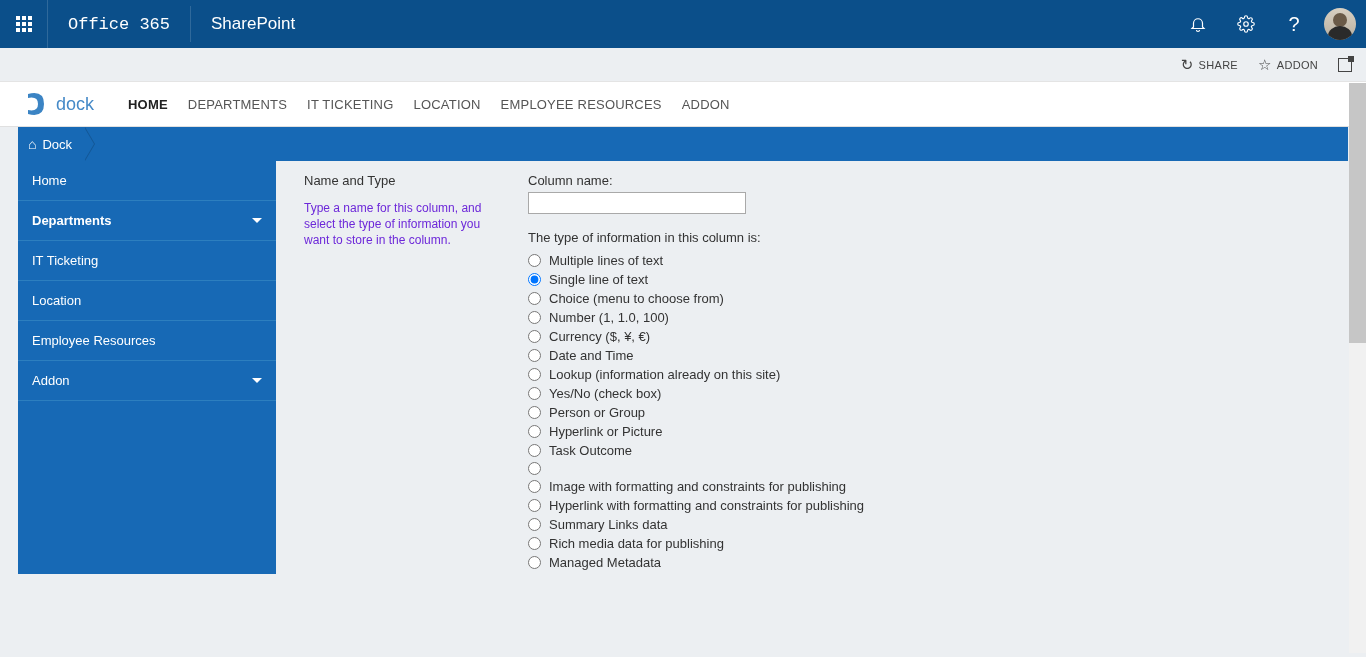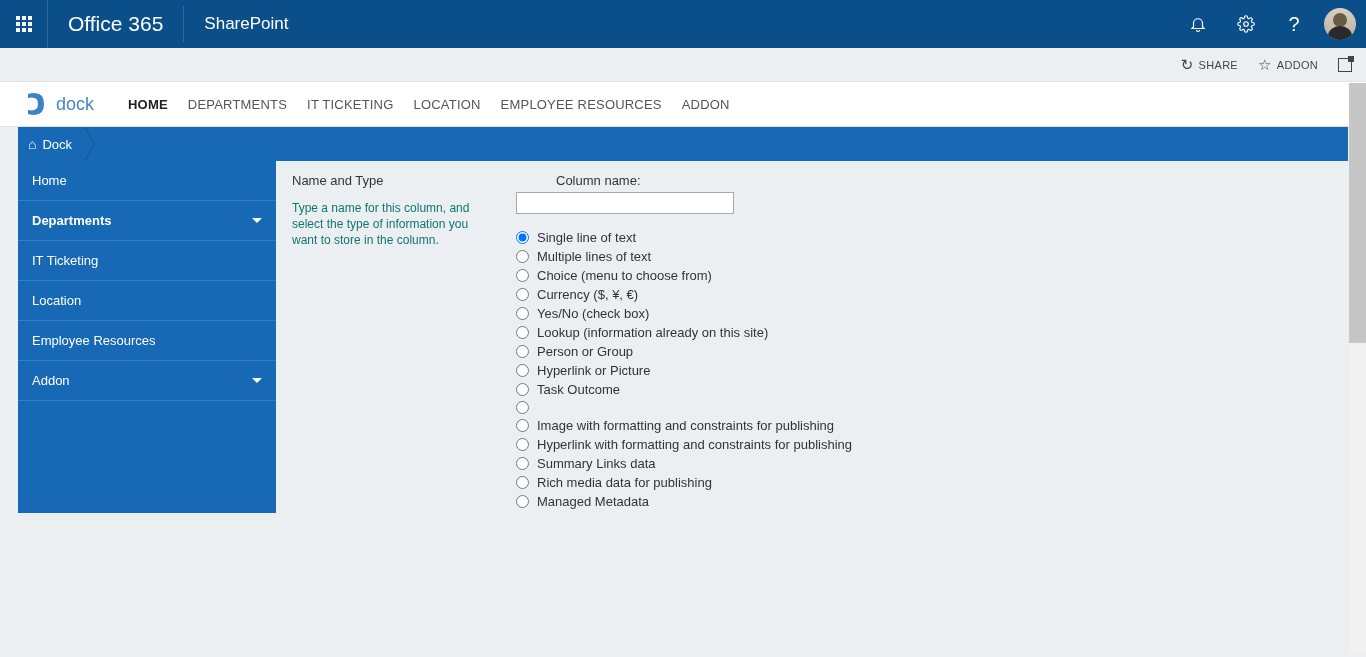--- a/index.html
+++ b/index.html
@@ -2,21 +2,21 @@
 <html><head>
 <meta charset="utf-8">
 <style>
 * { box-sizing: border-box; margin: 0; padding: 0; }
 body { font-family: "Segoe UI", Arial, sans-serif; font-size: 13px; color: #333; background: #eceff2; width: 1366px; height: 657px; overflow: hidden; position: relative; }
 
 .suite-bar { height: 48px; background: #0b4f8a; display: flex; align-items: center; color: #fff; position: relative; }
 .waffle { width: 48px; height: 48px; display: flex; align-items: center; justify-content: center; border-right: 1px solid rgba(255,255,255,0.15); cursor: pointer; }
 .waffle-grid { display: grid; grid-template-columns: repeat(3, 4px); grid-template-rows: repeat(3, 4px); gap: 2px; }
 .waffle-grid span { width: 4px; height: 4px; background: #fff; }
-.suite-label { font-size: 21px; padding: 0 20px; height: 36px; display: flex; align-items: center; border-right: 1px solid rgba(255,255,255,0.15); }
+.suite-label { font-size: 17px; padding: 0 20px; height: 36px; display: flex; align-items: center; border-right: 1px solid rgba(255,255,255,0.15); font-family: Liberation Mono, monospace; }
 .suite-app { font-size: 17px; padding: 0 20px; font-weight: 400; }
 .suite-right { margin-left: auto; display: flex; align-items: center; height: 48px; }
 .suite-icon { width: 48px; height: 48px; display: flex; align-items: center; justify-content: center; cursor: pointer; color: #fff; font-size: 17px; }
 .avatar { width: 32px; height: 32px; border-radius: 50%; background: linear-gradient(#d8d0c2,#b8afa0); margin: 0 10px 0 6px; position: relative; overflow: hidden; }
 .avatar::before { content: ""; position: absolute; top: 5px; left: 9px; width: 14px; height: 14px; border-radius: 50%; background: #6a5a48; }
 .avatar::after { content: ""; position: absolute; top: 18px; left: 4px; width: 24px; height: 20px; border-radius: 50% 50% 0 0; background: #2a2a2a; }
 
 .action-bar { height: 34px; background: #eceff2; display: flex; align-items: center; justify-content: flex-end; padding-right: 14px; gap: 20px; color: #555; font-size: 11px; letter-spacing: 0.3px; border-bottom: 1px solid #e4e4e4; }
 .action-item { display: inline-flex; align-items: center; gap: 5px; cursor: pointer; color: #444; }
 .refresh-icon::before { content: "\21bb"; font-size: 15px; }
@@ -35,26 +35,26 @@
 .crumb { display: inline-flex; align-items: center; gap: 6px; height: 34px; background: #1769b5; padding-right: 12px; position: relative; }
 .crumb::after { content: ""; position: absolute; right: -10px; top: 0; width: 0; height: 0; border-top: 17px solid transparent; border-bottom: 17px solid transparent; border-left: 10px solid #1769b5; filter: drop-shadow(1px 0 0 rgba(0,0,0,0.18)); }
 .home-ico::before { content: "\2302"; font-size: 14px; }
 
 .content-row { display: flex; }
 .leftnav { width: 258px; background: #1769b5; color: #fff; }
 .leftnav-item { padding: 12px 14px; font-size: 13px; border-bottom: 1px solid #2d7fbf; cursor: pointer; display: flex; align-items: center; justify-content: space-between; }
 .leftnav-item.sel { font-weight: 600; }
 .caret-down { width: 0; height: 0; border-left: 5px solid transparent; border-right: 5px solid transparent; border-top: 5px solid #fff; }
 
-.form-area { flex: 1; padding: 12px 8px 0 16px; display: flex; gap: 24px; }
+.form-area { flex: 1; padding: 12px 8px 0 28px; display: flex; gap: 24px; }
 .form-left { width: 200px; font-size: 12px; color: #555; }
 .form-left h4 { font-size: 13px; font-weight: 400; color: #333; margin-bottom: 12px; }
-.form-left p { color: #0f766e; line-height: 1.35; }
+.form-left p { color: #6d28d9; line-height: 1.35; }
 .form-right { flex: 1; font-size: 13px; color: #333; }
-.field-label { margin-bottom: 4px; margin-left: 40px; }
+.field-label { margin-bottom: 4px; }
 .text-input { width: 218px; height: 22px; border: 1px solid #a9a9a9; padding: 2px 4px; margin-bottom: 16px; }
 .type-label { margin-bottom: 8px; }
 .radio-row { display: flex; align-items: center; gap: 8px; margin-bottom: 4px; }
 .radio-row input { margin: 0; }
 
 .scroll-track { position: absolute; right: 0; top: 83px; width: 17px; height: 570px; background: #f1f1f1; }
 .scroll-thumb { position: absolute; right: 0; top: 83px; width: 17px; height: 260px; background: #c6c6c6; }
 </style>
 </head>
 <body>
@@ -148,44 +148,53 @@
         </div>
       </div>
     <div class="form-area">
       <div class="form-left">
         <h4>Name and Type</h4>
         <p>Type a name for this column, and select the type of information you want to store in the column.</p>
       </div>
       <div class="form-right">
         <div class="field-label">Column name:</div>
         <input type="text" class="text-input" value="" style="">
+        <div class="type-label">The type of information in this column is:</div>
         <div id="types-container">
+            <div class="radio-row">
+              <input type="radio" name="coltype" style="">
+              <span>Multiple lines of text</span>
+            </div>
             <div class="radio-row">
               <input type="radio" name="coltype" checked="" style="">
               <span>Single line of text</span>
             </div>
             <div class="radio-row">
               <input type="radio" name="coltype" style="">
-              <span>Multiple lines of text</span>
-            </div>
-            <div class="radio-row">
-              <input type="radio" name="coltype" style="">
               <span>Choice (menu to choose from)</span>
             </div>
             <div class="radio-row">
               <input type="radio" name="coltype" style="">
+              <span>Number (1, 1.0, 100)</span>
+            </div>
+            <div class="radio-row">
+              <input type="radio" name="coltype" style="">
               <span>Currency ($, ¥, €)</span>
             </div>
             <div class="radio-row">
               <input type="radio" name="coltype" style="">
+              <span>Date and Time</span>
+            </div>
+            <div class="radio-row">
+              <input type="radio" name="coltype" style="">
+              <span>Lookup (information already on this site)</span>
+            </div>
+            <div class="radio-row">
+              <input type="radio" name="coltype" style="">
               <span>Yes/No (check box)</span>
-            </div>
-            <div class="radio-row">
-              <input type="radio" name="coltype" style="">
-              <span>Lookup (information already on this site)</span>
             </div>
             <div class="radio-row">
               <input type="radio" name="coltype" style="">
               <span>Person or Group</span>
             </div>
             <div class="radio-row">
               <input type="radio" name="coltype" style="">
               <span>Hyperlink or Picture</span>
             </div>
             <div class="radio-row">

